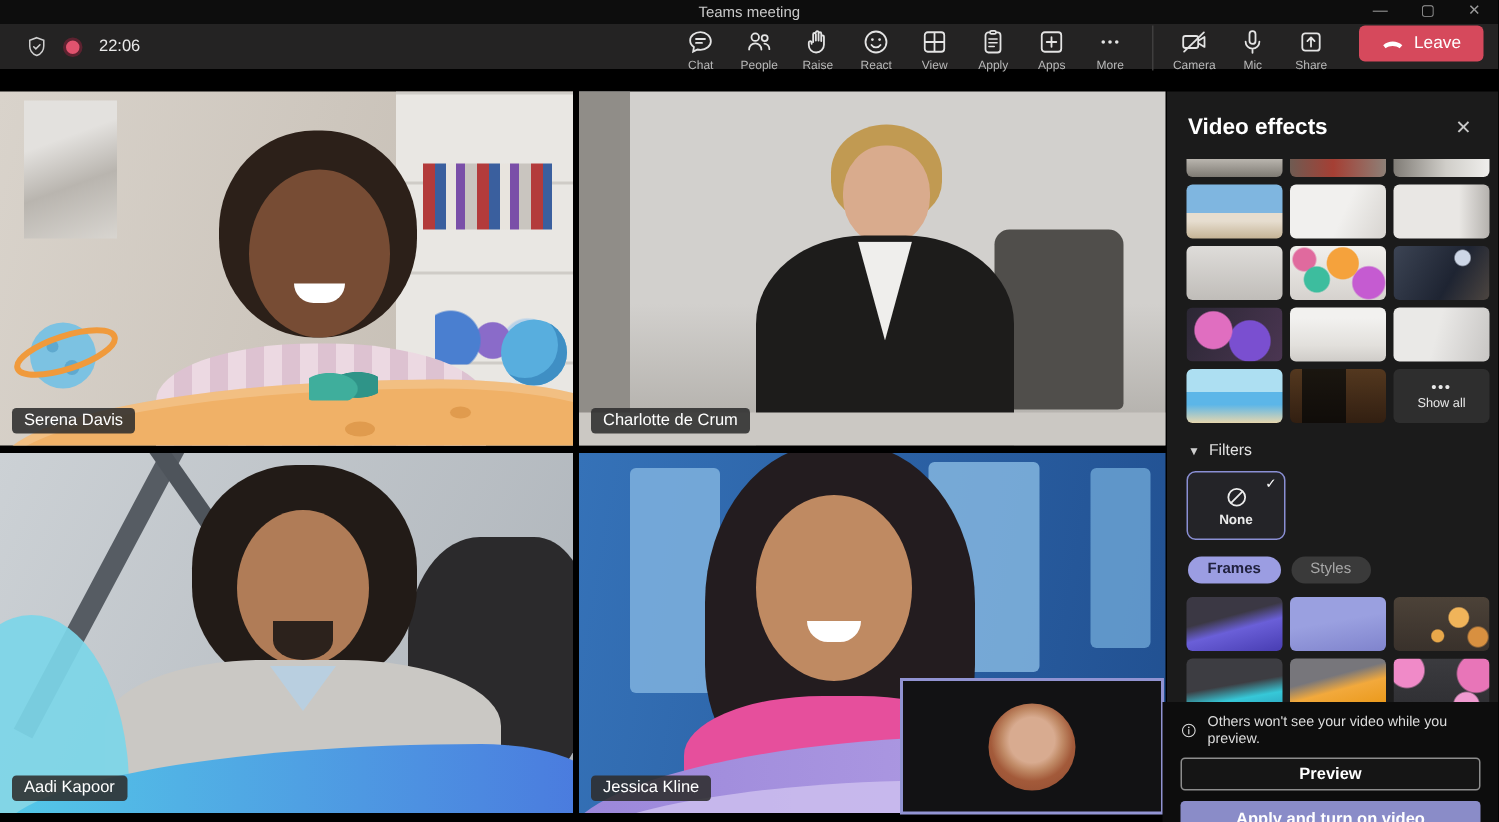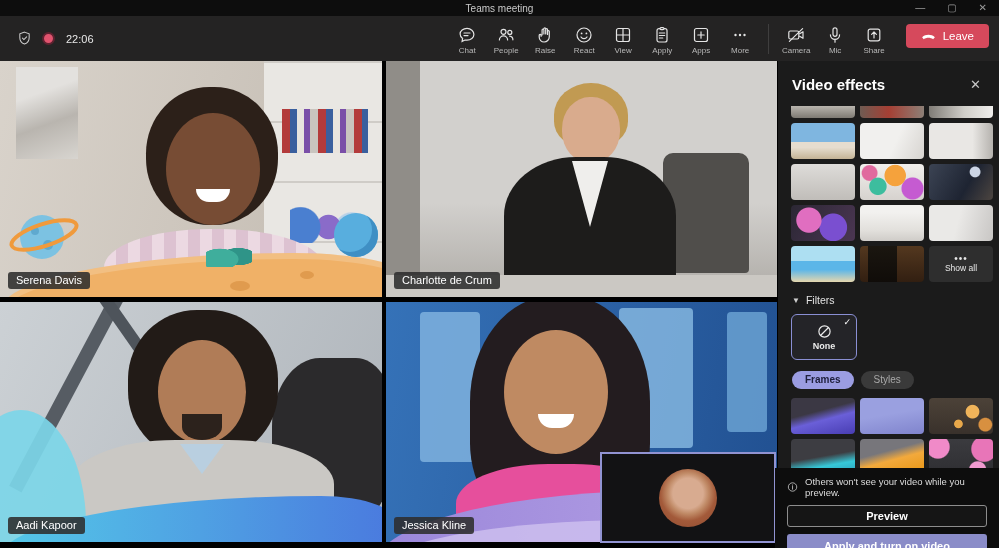--- a/index.html
+++ b/index.html
@@ -8,21 +8,21 @@
   .app { position:relative; width:999px; height:548px; background:#000; overflow:hidden; }
 
   
   .titlebar { position:absolute; top:0; left:0; right:0; height:16px; background:#0d0d0d;
     display:flex; align-items:center; justify-content:center; }
   .titlebar .title { color:#c9c9c9; font-size:10px; }
   .win-controls { position:absolute; right:8px; top:0; height:16px; display:flex; align-items:center; gap:22px; padding-right:4px; }
   .win-controls span { color:#9a9a9a; font-size:10px; line-height:16px; cursor:default; }
 
   
-  .toolbar { position:absolute; top:16px; left:0; right:0; height:45px; background:#242323;
+  .toolbar { position:absolute; top:16px; left:0; right:0; height:30px; background:#242323;
     display:flex; align-items:center; padding:0 10px 0 16px; }
   .meet-info { display:flex; align-items:center; gap:9px; }
   .rec-dot { width:13px; height:13px; border-radius:50%; background:#e0536e; border:2.5px solid #5d2230; }
   .timer { color:#e8e8e8; font-size:11px; margin-left:2px; }
   .tb-group { margin-left:auto; display:flex; align-items:flex-start; }
   .tb-btn { width:39px; display:flex; flex-direction:column; align-items:center; gap:1px; padding-top:3px; cursor:pointer; }
   .tb-btn svg { display:block; }
   .tb-btn .lbl { font-size:8px; color:#b8b8b8; }
   .tb-divider { width:1px; height:30px; background:#3f3e3e; margin:2px 8px 0 8px; }
   .leave-btn { display:flex; align-items:center; gap:7px; background:#d6495c; border-radius:4px;

